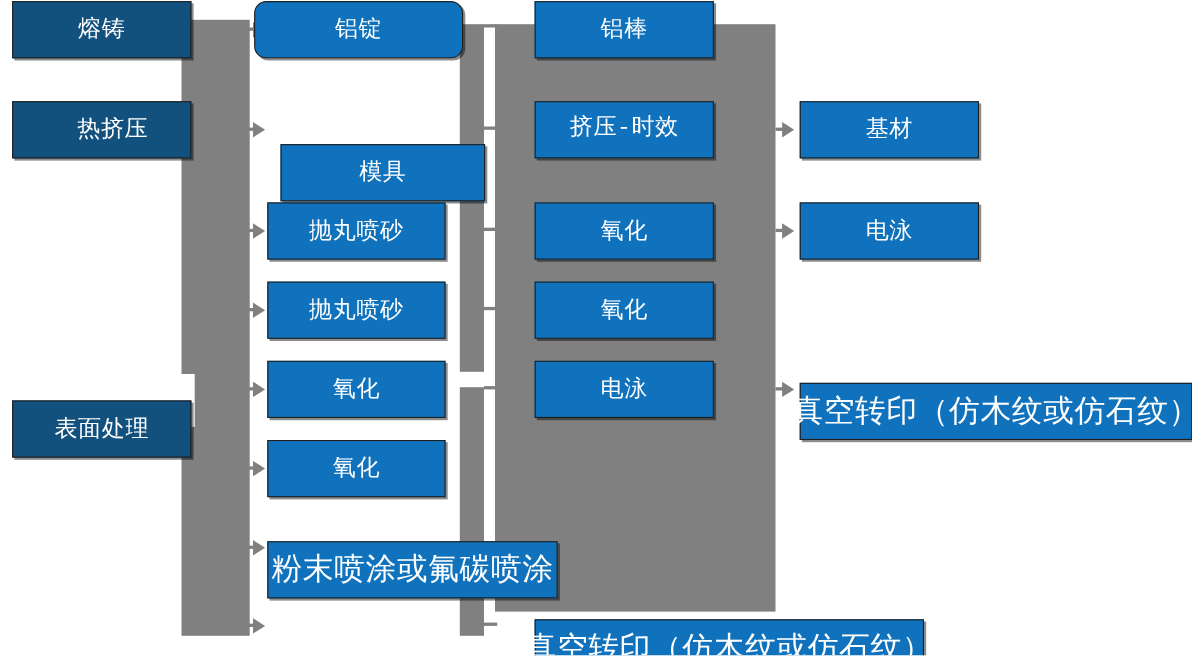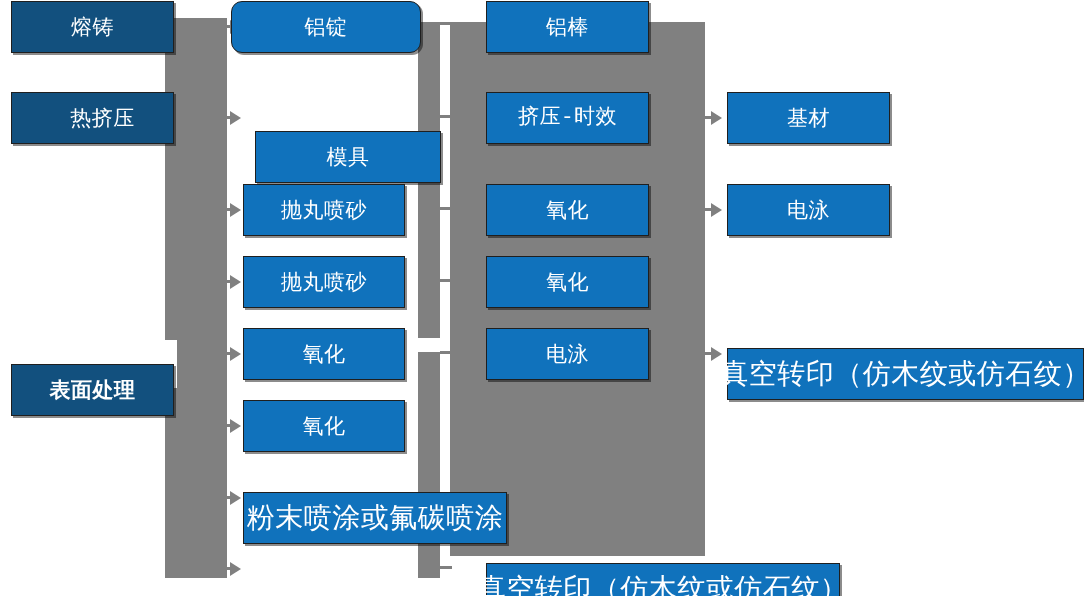--- a/index.html
+++ b/index.html
@@ -128,21 +128,21 @@
   <div class="arrow" style="left:711px; top:347px;"></div>
 
   <div class="node dark" style="left:0px; top:1px; width:163px; height:52px;">
     <span>熔铸</span>
   </div>
 
   <div class="node dark" style="left:0px; top:92px; width:163px; height:52px;padding-left:20px;">
     <span>热挤压</span>
   </div>
 
-  <div class="node dark" style="left:0px; top:364px; width:163px; height:52px;font-weight:bold;">
+  <div class="node dark" style="left:0px; top:364px; width:163px; height:52px;">
     <span>表面处理</span>
   </div>
 
   <div class="node bright" style="left:231px; top:1px; width:190px; height:52px;border-radius:11px;">
     <span>铝锭</span>
   </div>
 
   <div class="node bright" style="left:255px; top:92px; width:186px; height:52px;margin-top:39px;">
     <span>模具</span>
   </div>

